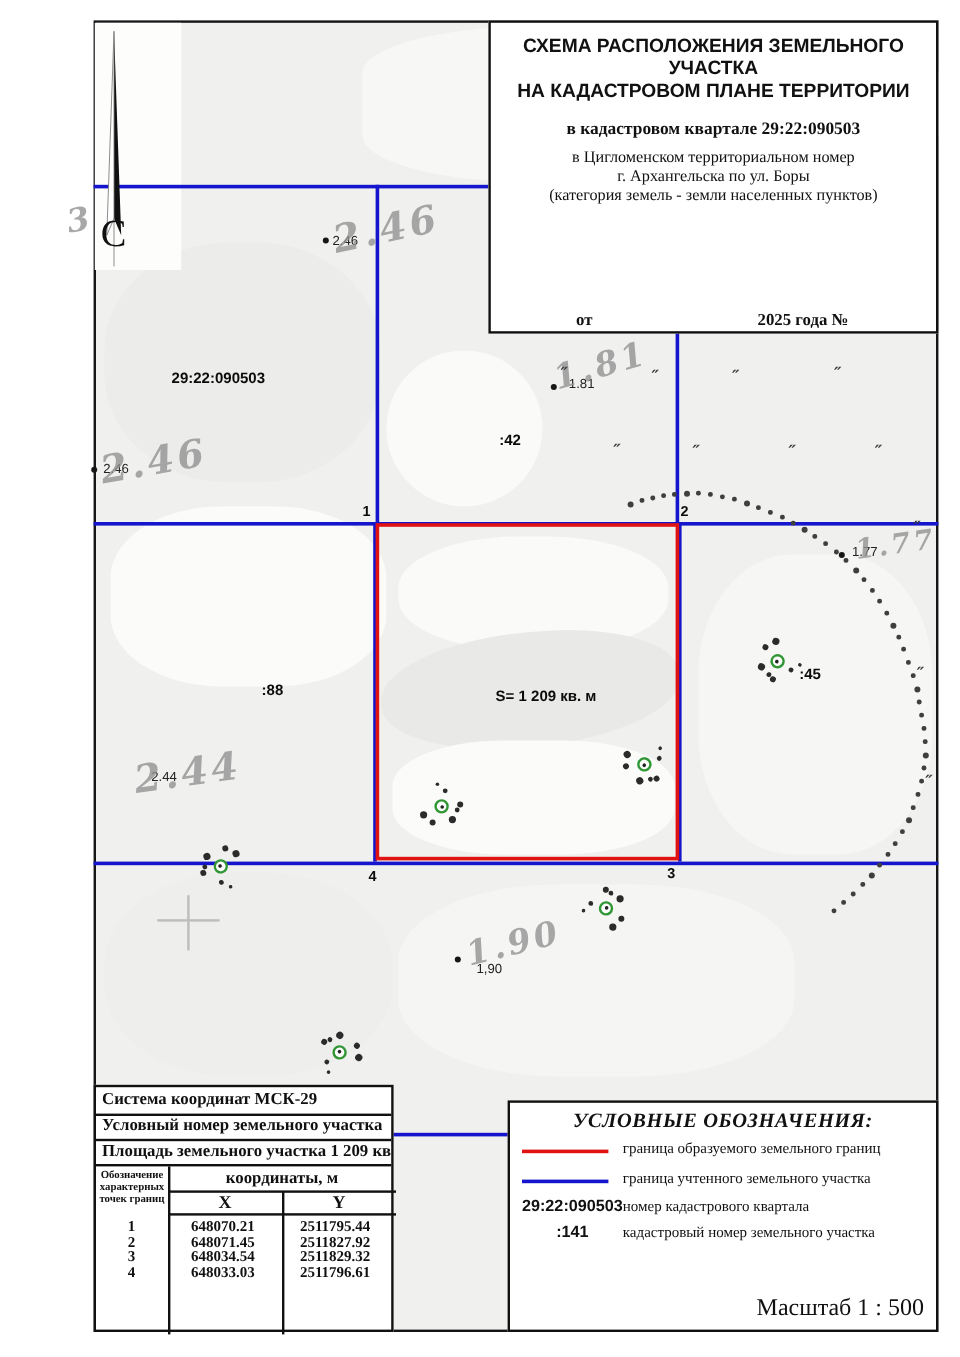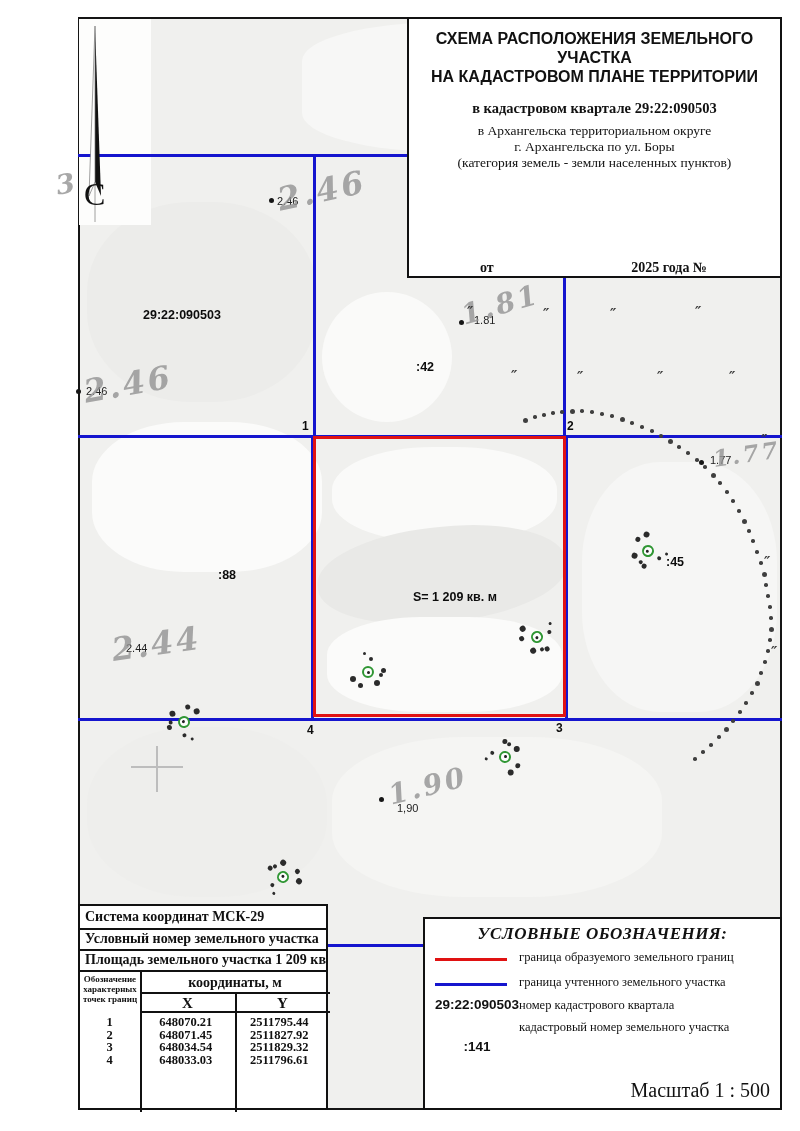--- a/index.html
+++ b/index.html
@@ -105,21 +105,21 @@
   <span class="abs north-c">С</span>
 
   <div class="abs cross-h" style="left:131px;top:766px;width:52px"></div>
   <div class="abs cross-v" style="left:156px;top:746px;height:46px"></div>
 
   <div id="annot-layer" class="abs" style="left:0;top:0;width:800px;height:1131px;pointer-events:none">
       <span class="abs lbl-bold" style="left: 143px; top: 308px;">29:22:090503</span>
       <span class="abs lbl-bold" style="left: 416px; top: 360px;">:42</span>
       <span class="abs lbl-bold" style="left: 175px; top: 568px; margin-left: 43px;">:88</span>
       <span class="abs lbl-bold" style="left: 666px; top: 555px;">:45</span>
-      <span class="abs lbl-bold" style="left: 413px; top: 590px;">S= 1 209 кв. м</span>
+      <span class="abs lbl-bold" style="left: 413px; top: 573px;">S= 1 209 кв. м</span>
       <span class="abs lbl-pt" style="left: 302px; top: 419px;">1</span>
       <span class="abs lbl-pt" style="left: 567px; top: 419px;">2</span>
       <span class="abs lbl-pt" style="left: 556px; top: 721px;">3</span>
       <span class="abs lbl-pt" style="left: 307px; top: 723px;">4</span>
       <span class="abs lbl-sm" style="left: 277px; top: 195px;">2.46</span>
       <span class="abs lbl-sm" style="left: 86px; top: 385px;">2.46</span>
       <span class="abs lbl-sm" style="left: 474px; top: 314px;">1.81</span>
       <span class="abs lbl-sm" style="left: 710px; top: 454px;">1.77</span>
       <span class="abs lbl-sm" style="left: 126px; top: 642px;">2.44</span>
       <span class="abs lbl-sm" style="left: 397px; top: 802px;">1,90</span>
@@ -258,21 +258,21 @@
       </span>
     </div>
 
   <div class="abs title-box">
     <div class="t-main">
       <div>СХЕМА РАСПОЛОЖЕНИЯ ЗЕМЕЛЬНОГО УЧАСТКА</div>
       <div>НА КАДАСТРОВОМ ПЛАНЕ ТЕРРИТОРИИ</div>
     </div>
     <div class="t-quarter">в кадастровом квартале 29:22:090503</div>
     <div class="t-sub">
-      <div>в Архангельска территориальном округе</div>
+      <div>в Цигломенском территориальном номер</div>
       <div>г. Архангельска по ул. Боры</div>
       <div>(категория земель - земли населенных пунктов)</div>
     </div>
     <span class="abs t-from">от</span>
     <span class="abs t-year">2025 года №</span>
   </div>
 
   <div class="abs coord-table">
     <div class="ct-row" style="top:3px">Система координат МСК-29</div>
     <div class="ct-line" style="top:22px"></div>
@@ -317,18 +317,18 @@
   </div>
 
   <div class="abs legend-box">
     <div class="lg-title">УСЛОВНЫЕ ОБОЗНАЧЕНИЯ:</div>
     <div class="lg-line" style="top:39px;background:#e01212"></div>
     <div class="lg-label" style="top:31px">граница образуемого земельного границ</div>
     <div class="lg-line" style="top:64px;background:#1515ce"></div>
     <div class="lg-label" style="top:56px">граница учтенного земельного участка</div>
     <div class="lg-sample" style="top:78px">29:22:090503</div>
     <div class="lg-label" style="top:79px">номер кадастрового квартала</div>
-    <div class="lg-sample" style="top:120px">:141</div>
+    <div class="lg-sample" style="top:100px">:141</div>
     <div class="lg-label" style="top:101px">кадастровый номер земельного участка</div>
     <div class="lg-scale">Масштаб  1 : 500</div>
   </div>
 
 </div>
 
 </body></html>

